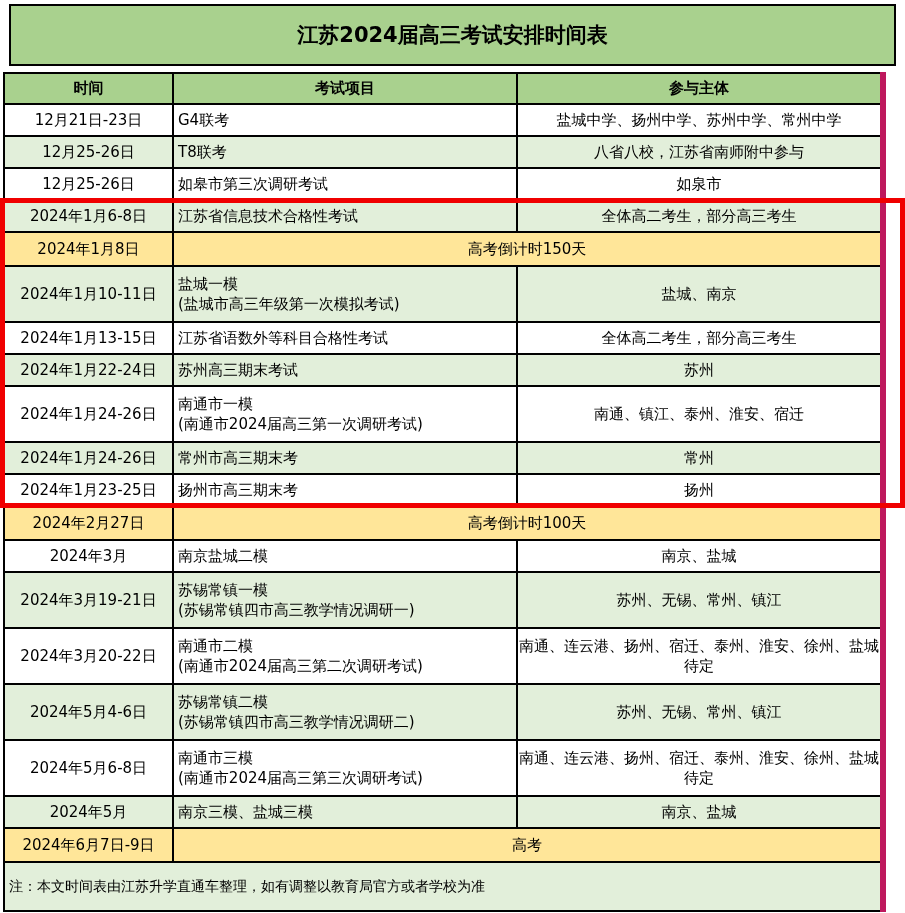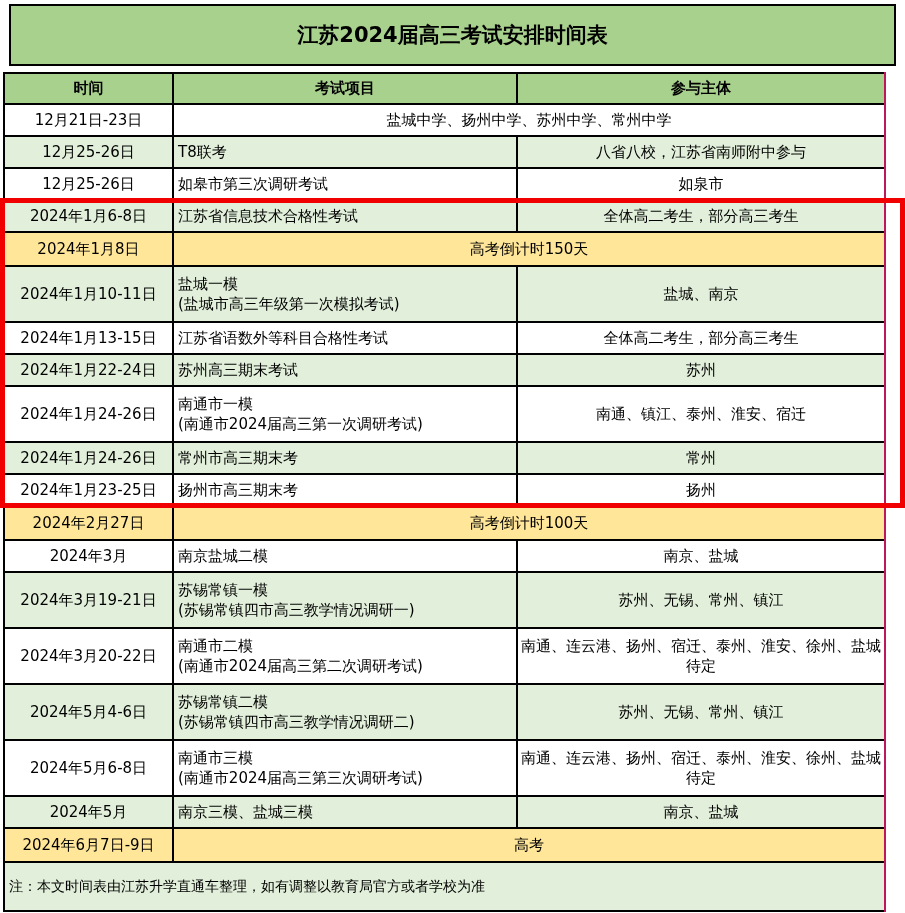--- a/index.html
+++ b/index.html
@@ -18,21 +18,21 @@
     height: 62px;
     background: #a9d18e;
     border: 2px solid #000;
     display: flex; align-items: center; justify-content: center;
     font-size: 21px; font-weight: bold;
   }
 
   .tbl {
     margin: 6px 19px 0 3px;
     border-left: 2px solid #000;
-    border-right: 2px solid #be185d;
+    border-right: 6px solid #be185d;
   }
 
   .row { display: flex; border-bottom: 2px solid #000; background: #fff; }
   .row.header { height: 33px; background: #a9d18e; font-weight: bold; border-top: 2px solid #000; }
   .row.green  { background: #e2efda; }
   .row.yellow { background: #ffe699; }
   .row.h-single { height: 32px; }
   .row.h-yellow { height: 34px; }
   .row.h-tall   { height: 56px; }
 
@@ -69,20 +69,23 @@
   <div class="tbl">
     <div class="row header">
       <div class="cell c1">时间</div>
       <div class="cell c2" style="align-items:center;padding-left:0;">考试项目</div>
       <div class="cell c3">参与主体</div>
     </div>
 
     <div id="rows-container">
         <div class="row h-single">
           <div class="cell c1">12月21日-23日</div>
+          <div class="cell c2">
+            <span>G4联考</span>
+          </div>
           <div class="cell c3">盐城中学、扬州中学、苏州中学、常州中学</div>
         </div>
         <div class="row green h-single">
           <div class="cell c1">12月25-26日</div>
           <div class="cell c2">
             <span>T8联考</span>
           </div>
           <div class="cell c3">八省八校，江苏省南师附中参与</div>
         </div>
         <div class="row h-single">

